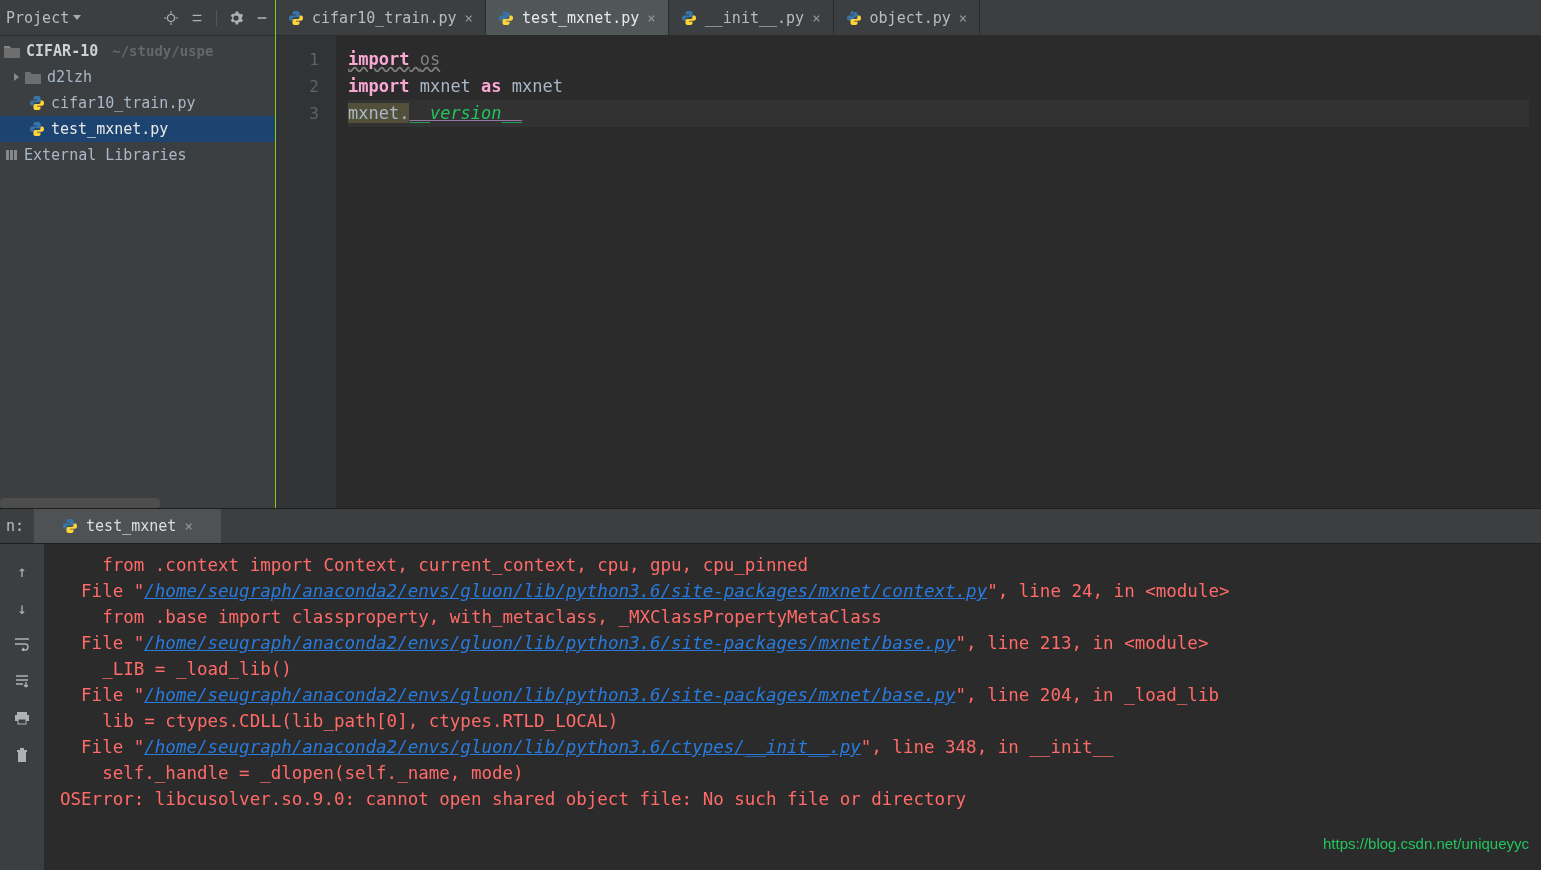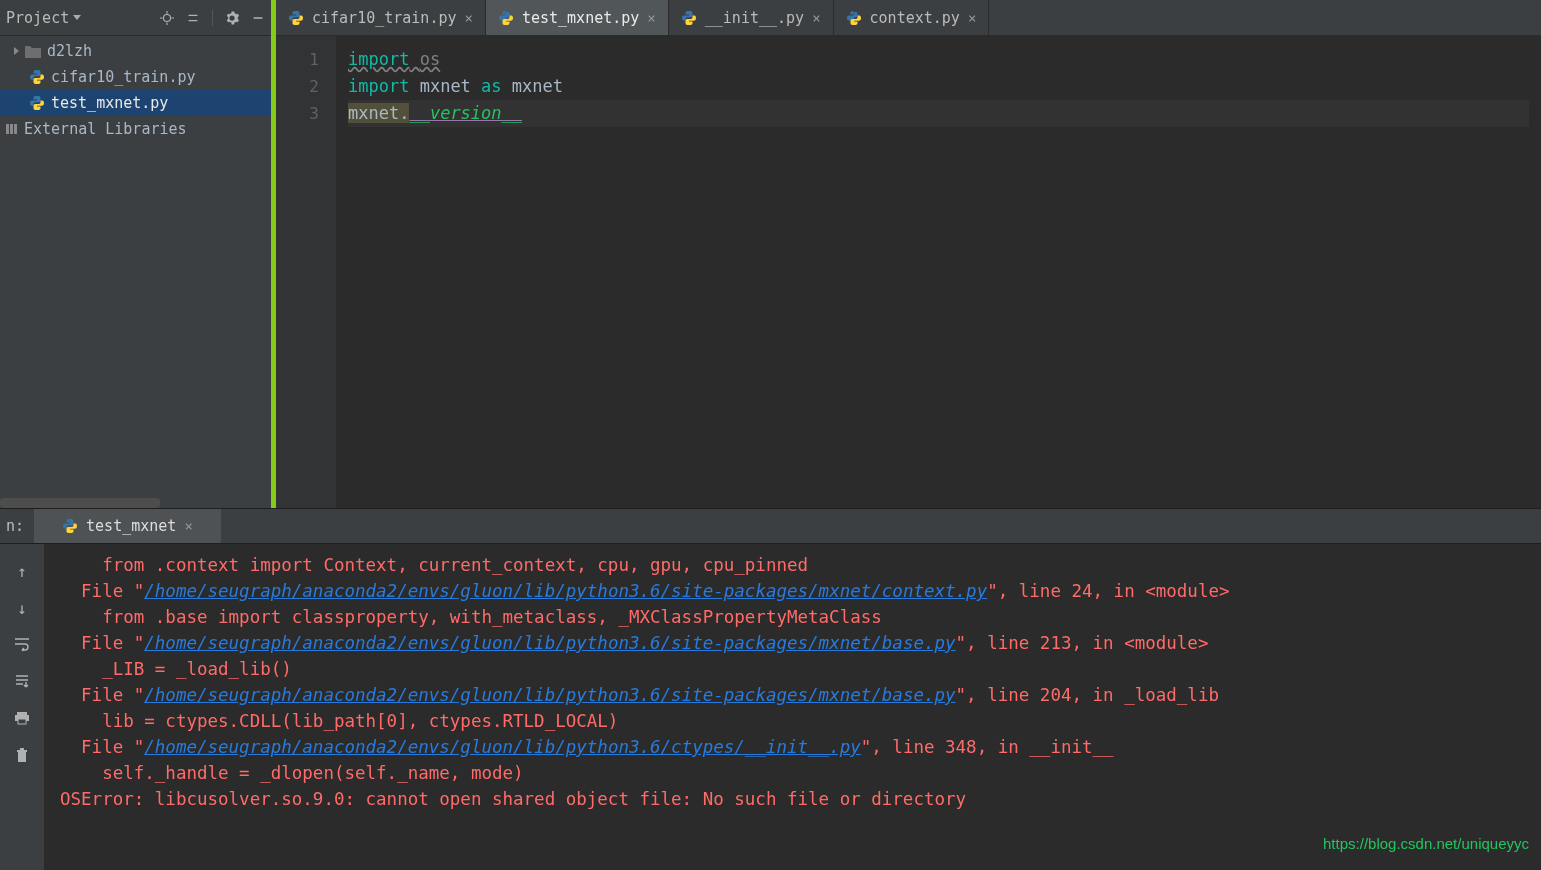--- a/index.html
+++ b/index.html
@@ -13,21 +13,21 @@
   overflow: hidden;
   position: relative;
 }
 .top-area {
   display: flex;
   height: 508px;
 }
 .sidebar {
   width: 276px;
   background: #3c3f41;
-  border-right: 5px solid #84cc16;
+  border-right: 1px solid #84cc16;
   display: flex;
   flex-direction: column;
   overflow: hidden;
 }
 .sidebar-header {
   display: flex;
   align-items: center;
   height: 36px;
   padding: 0 6px;
   border-bottom: 1px solid #2b2b2b;
@@ -69,21 +69,21 @@
 .gutter {
   width:60px; text-align:right; padding:10px 16px 0 0;
   color:#606366; font-size:16px; line-height:27px;
   background:#313335; border-right:1px solid #313335;
   position:relative;
 }
 .code {
   flex:1; padding:10px 12px; font-size:17px; line-height:27px;
   font-family:"Menlo","Consolas",monospace; white-space:pre;
 }
-.kw { color:#14b8a6; }
+.kw { color:#f9a8d4;font-weight:bold; }
 .warn { background:#52503a; color:#a9b7c6; }
 .attr { color:#22c55e; font-style:italic; }
 .graytxt { color:#808080; }
 .underline-wavy { text-decoration: underline wavy #808080; }
 .underline-attr { text-decoration: underline #9876aa; }
 
 .run-panel {
   position:absolute; left:0; right:0; top:508px; bottom:0;
   background:#2b2b2b; display:flex; flex-direction:column;
 }
@@ -145,20 +145,30 @@
         </span>
         <span class="icon mini">
           <svg viewBox="0 0 16 16" width="14" height="14" stroke="#afb1b3" stroke-width="1.8">
               <path d="M3 8h10"></path>
             </svg>
         </span>
       </div>
     </div>
 
     <div class="tree">
+      <div class="tree-row tree-row-top">
+        <span class="icon">
+          <svg width="16" height="14" viewBox="0 0 16 14">
+              <path fill="#6e6e6e" d="M0 2h5l2 2h9v10H0z"></path>
+              <path fill="#878787" d="M0 2h5l2 2H0z"></path>
+            </svg>
+        </span>
+        <span>CIFAR-10</span>
+        <span class="proj-path">~/study/uspe</span>
+      </div>
       <div class="tree-row tree-indent1">
         <span class="arrow-right"></span>
         <span class="icon">
             <svg width="16" height="13" viewBox="0 0 16 13">
               <path fill="#6e6e6e" d="M0 1h5l2 2h9v10H0z"></path>
             </svg>
           </span>
         <span>d2lzh</span>
       </div>
       <div class="tree-row tree-indent1">
@@ -229,21 +239,21 @@
         <span>__init__.py</span>
         <span class="tab-close">×</span>
       </div>
       <div class="tab">
         <span class="py-ico">
             <svg viewBox="0 0 16 16">
               <path fill="#3775a9" d="M7 0C4 0 4 2 4 2v2h4v1H2S0 5 0 8s2 3 2 3h2V9s0-2 2-2h4s2 0 2-3-2-3-2-3h-2v2s0 2-2 2H6s-2 0-2 2v3s0 2 3 2h2z"></path>
               <path fill="#ffd43b" d="M9 16c3 0 3-2 3-2v-2H8v-1h6s2 0 2-3-2-3-2-3h-2v2s0 2-2 2H6s-2 0-2 2v3s0 2 3 2h2z"></path>
             </svg>
           </span>
-        <span>context.py</span>
+        <span>object.py</span>
         <span class="tab-close">×</span>
       </div>
     </div>
     <div class="editor-body">
       <div class="gutter">
         <div>1</div>
         <div>2</div>
         <div>3</div>
       </div>
       <div class="code"><span class="graytxt underline-wavy"><span class="kw">import</span> <span>os</span></span>

